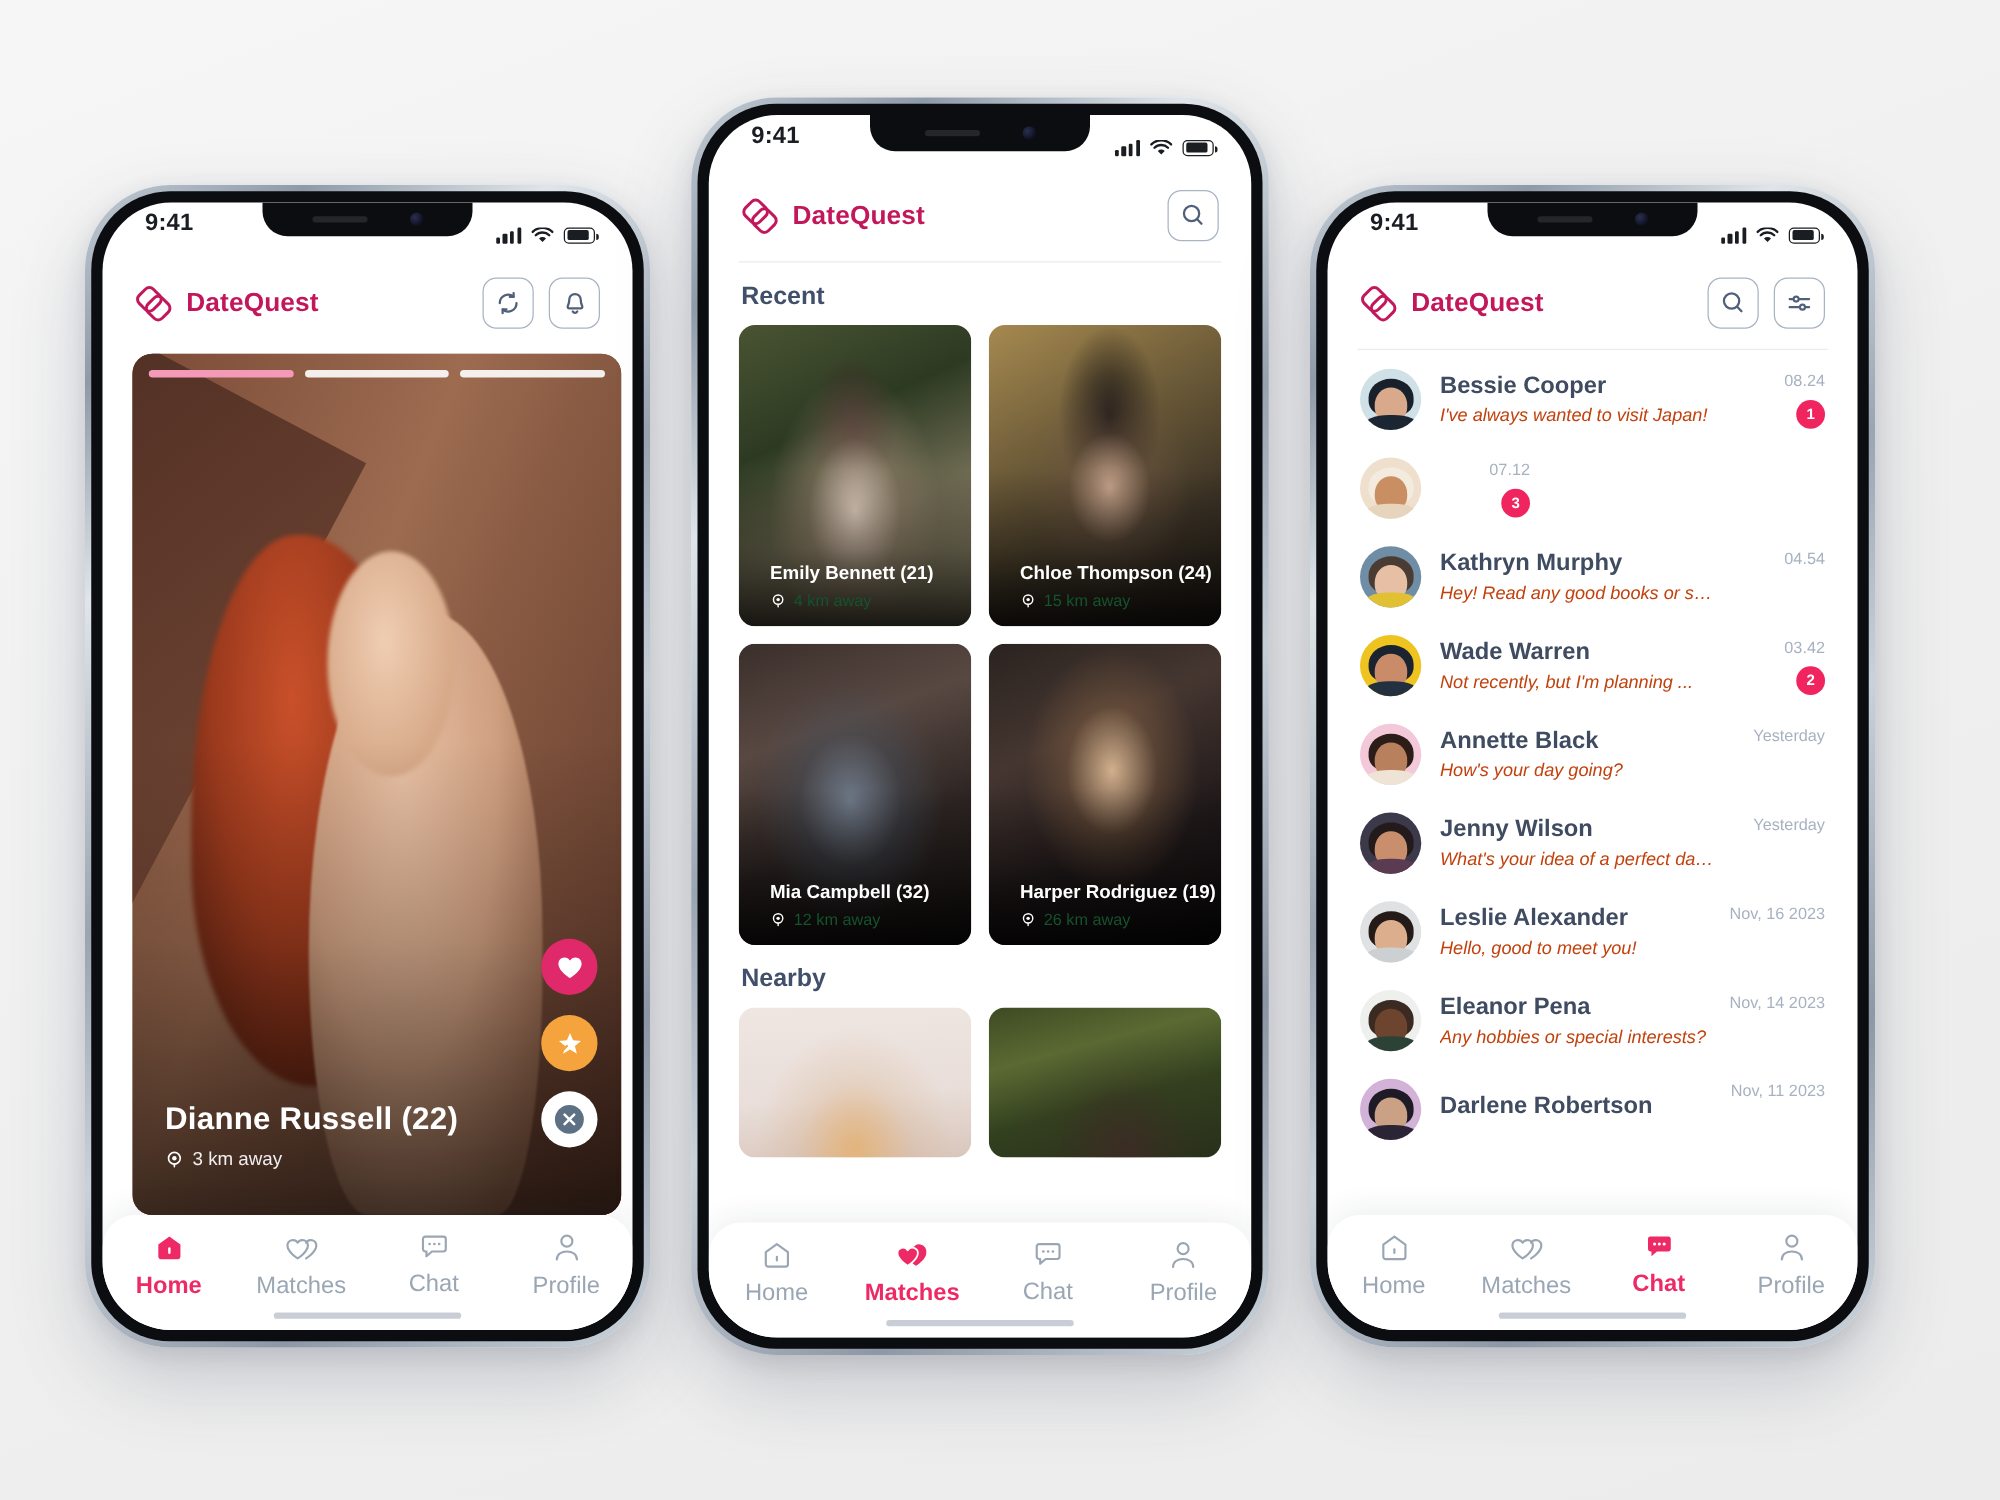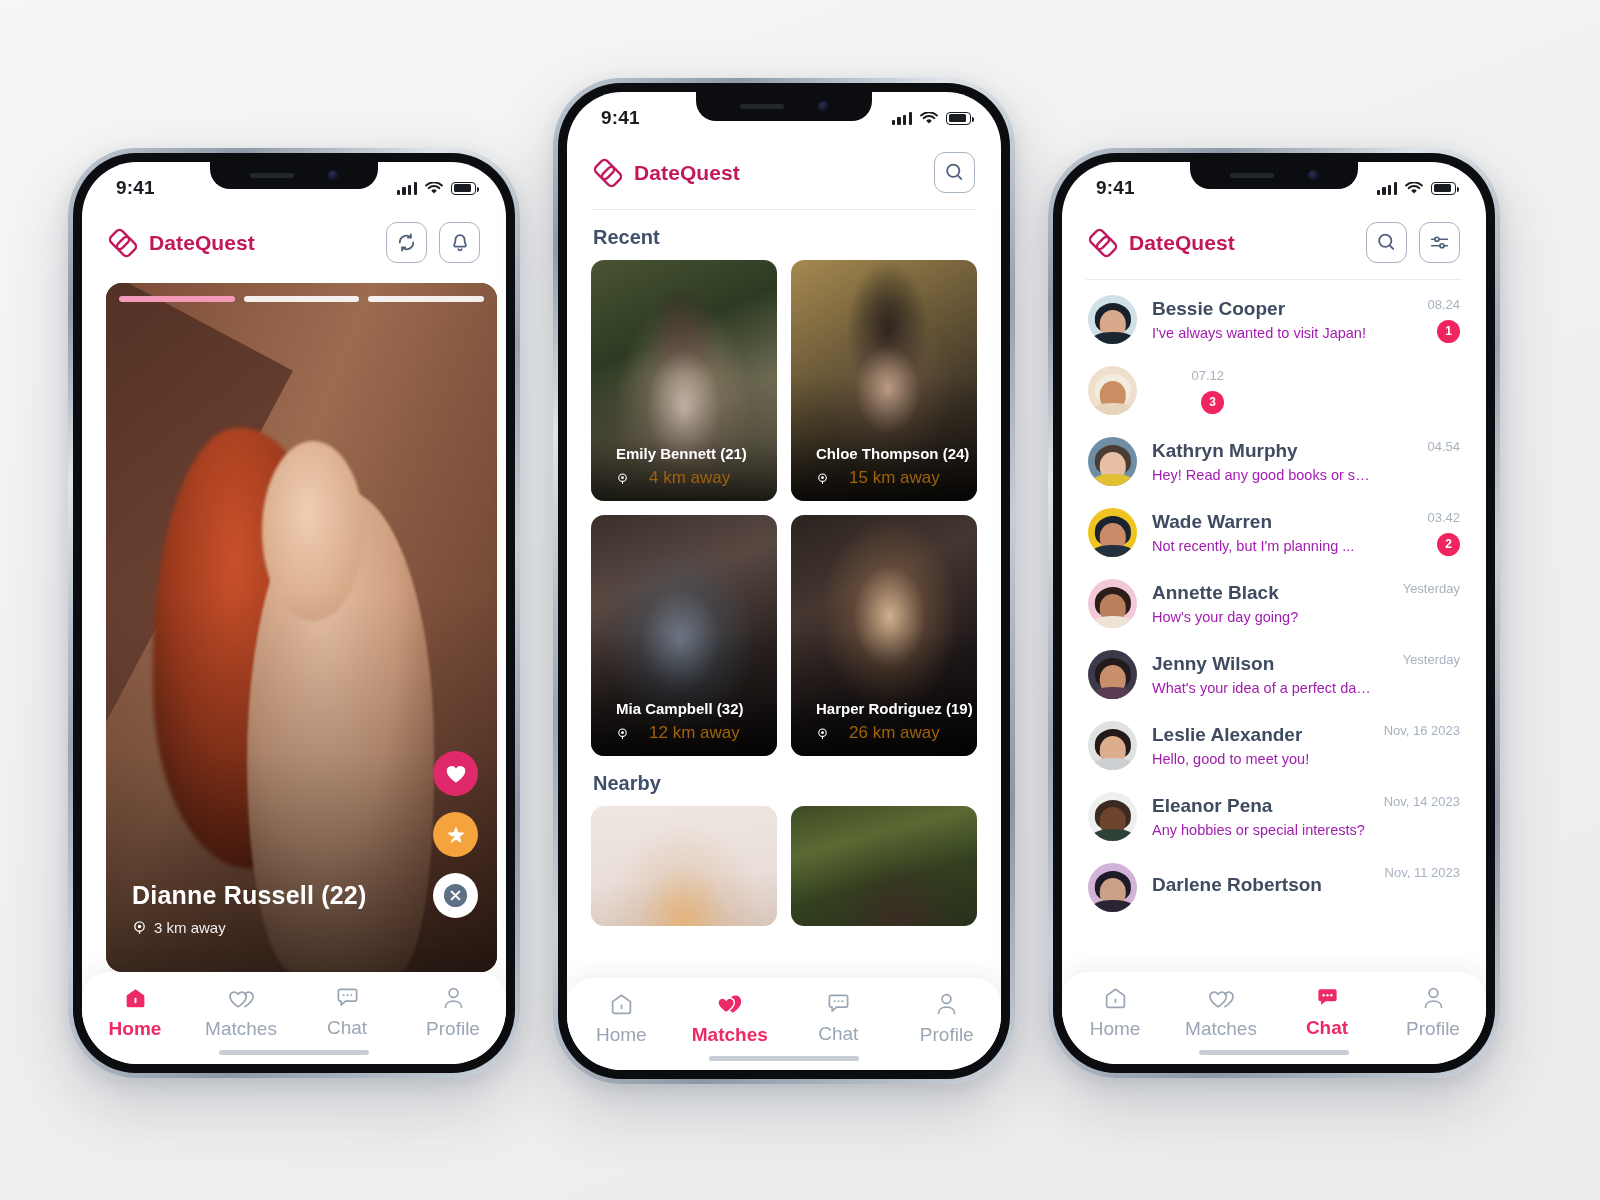--- a/index.html
+++ b/index.html
@@ -28,21 +28,21 @@
 
   
   .notch { position:absolute; top:0; left:50%; transform:translateX(-50%);
     background:#0b0d10; border-bottom-left-radius:20px; border-bottom-right-radius:20px;
     z-index:30; display:flex; align-items:center; justify-content:center; gap:34px; }
   .notch .speaker { width:44px; height:5px; border-radius:4px; background:#23262b; }
   .notch .cam { width:11px; height:11px; border-radius:50%;
     background:radial-gradient(circle at 35% 35%, #2a2f52, #0d0f1c 70%); }
 
   
-  .statusbar { height:46px; display:flex; align-items:center;
+  .statusbar { height:46px; display:flex; 
     justify-content:space-between; padding:6px 30px 0 34px; flex:none; z-index:20; }
   .sb-time { font-size:19px; font-weight:700; color:#1a1d21; letter-spacing:.2px; }
   .sb-right { display:flex; align-items:center; gap:8px; }
   .bars { display:flex; align-items:flex-end; gap:2.2px; height:13px; }
   .bars i { width:3.4px; background:#1a1d21; border-radius:1px; display:block; }
   .bars i:nth-child(1){height:5px;} .bars i:nth-child(2){height:7.5px;}
   .bars i:nth-child(3){height:10px;} .bars i:nth-child(4){height:13px;}
   .batt { width:25px; height:13px; border:1.8px solid #1a1d21; border-radius:4px;
     position:relative; padding:1.6px; }
   .batt::after { content:""; position:absolute; right:-4px; top:4px; width:2.3px;
@@ -112,22 +112,22 @@
   
   .scroll2 { flex:1; min-height:0; overflow:hidden; padding:0 24px; position:relative; }
   .sect-title { font-size:20px; font-weight:700; color:#41506a; margin:16px 0 11px 2px; }
   .grid { display:grid; grid-template-columns:1fr 1fr; gap:14px; }
   .mcard { position:relative; border-radius:13px; overflow:hidden; height:241px; }
   .mcard .ph { position:absolute; inset:0; }
   .mcard .ov { position:absolute; inset:0;
     background:linear-gradient(to top, rgba(0,0,0,.82) 0%, rgba(0,0,0,.30) 26%, rgba(0,0,0,0) 52%); }
   .mcard .meta { position:absolute; left:25px; bottom:13px; z-index:3; }
   .mcard .mname { font-size:15px; font-weight:700; color:#fff; }
-  .mcard .mdist { display:flex; align-items:center; gap:20px; margin-top:6px;
-    font-size:17px; color:#a16207; }
+  .mcard .mdist { display:flex; align-items:center; gap:6px; margin-top:6px;
+    font-size:13px; color:#14532d; }
   .mcard.short { height:120px; }
 
   
   .ph.p-emily { background:
       radial-gradient(ellipse at 50% 62%, rgba(232,212,198,.95) 0%, rgba(176,146,126,.35) 28%, rgba(0,0,0,0) 52%),
       radial-gradient(ellipse at 49% 34%, #3a2b26 0%, rgba(58,43,38,0) 26%),
       linear-gradient(155deg,#4a5433 0%,#2d3a22 34%,#6e6a52 62%,#8b8267 100%); }
   .ph.p-chloe { background:
       radial-gradient(ellipse at 52% 54%, rgba(214,176,152,.9) 0%, rgba(120,90,74,.3) 24%, rgba(0,0,0,0) 48%),
       radial-gradient(ellipse at 52% 30%, #1d1916 0%, rgba(29,25,22,0) 30%),
@@ -151,22 +151,22 @@
   .avatar { width:49px; height:49px; border-radius:50%; flex:none; position:relative;
     overflow:hidden; }
   .avatar .head { position:absolute; left:50%; top:30%; transform:translateX(-50%);
     width:54%; height:58%; border-radius:50% 50% 44% 44%; }
   .avatar .hairv { position:absolute; left:50%; top:16%; transform:translateX(-50%);
     width:74%; height:62%; border-radius:50% 50% 40% 40%; }
   .avatar .body { position:absolute; left:50%; bottom:-16%; transform:translateX(-50%);
     width:92%; height:40%; border-radius:46% 46% 0 0; }
   .crow-main { flex:1; min-width:0; }
   .crow-name { font-size:19px; font-weight:700; color:#3f4b60; }
-  .crow-msg { font-size:14.5px; color:#a21caf; margin-top:5px;
-    white-space:nowrap; overflow:hidden; text-overflow:ellipsis; }
+  .crow-msg { font-size:14.5px; color:#c2410c; margin-top:5px;
+    white-space:nowrap; overflow:hidden; text-overflow:ellipsis;font-style:italic; }
   .crow-right { flex:none; display:flex; flex-direction:column; align-items:flex-end;
     gap:8px; min-width:72px; }
   .crow-time { font-size:13px; color:#a7b2c0; }
   .badge { min-width:23px; height:23px; border-radius:50%; background:#f0245f;
     color:#fff; font-size:12px; font-weight:700; display:flex;
     align-items:center; justify-content:center; padding:0 6px; }
   .badge.empty { visibility:hidden; }
 
   .svg-ic { display:block; }
 </style>

